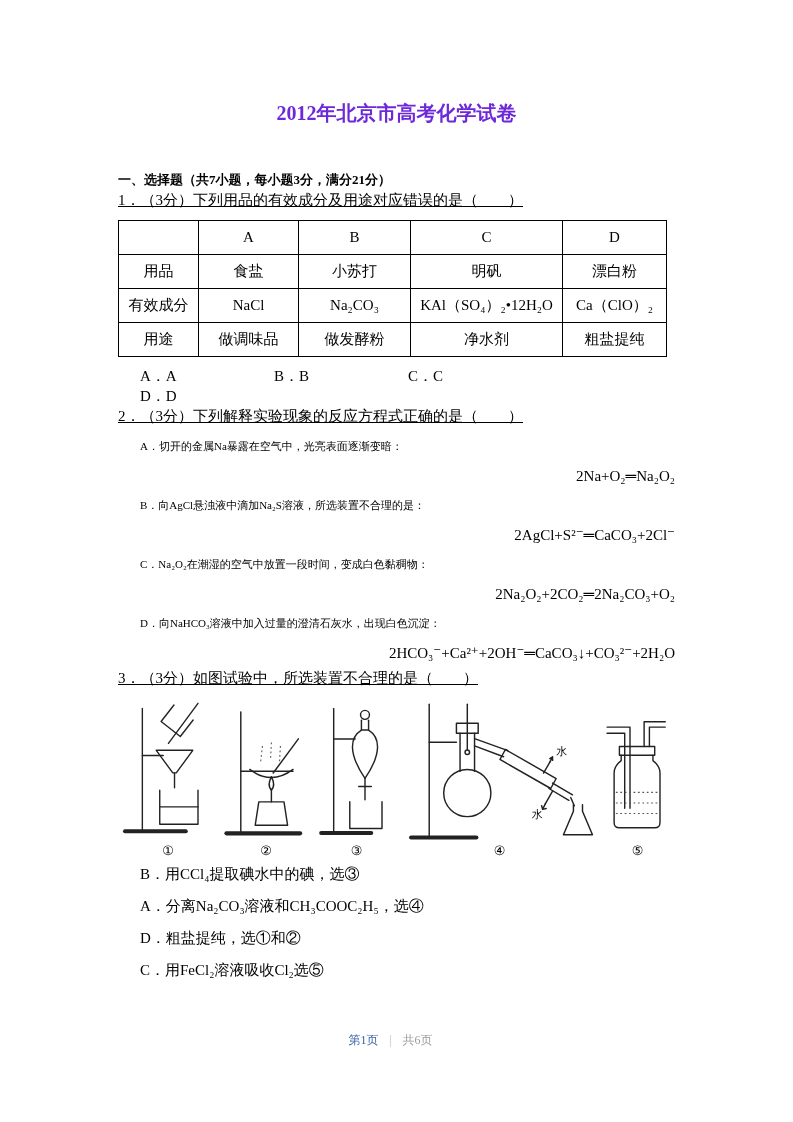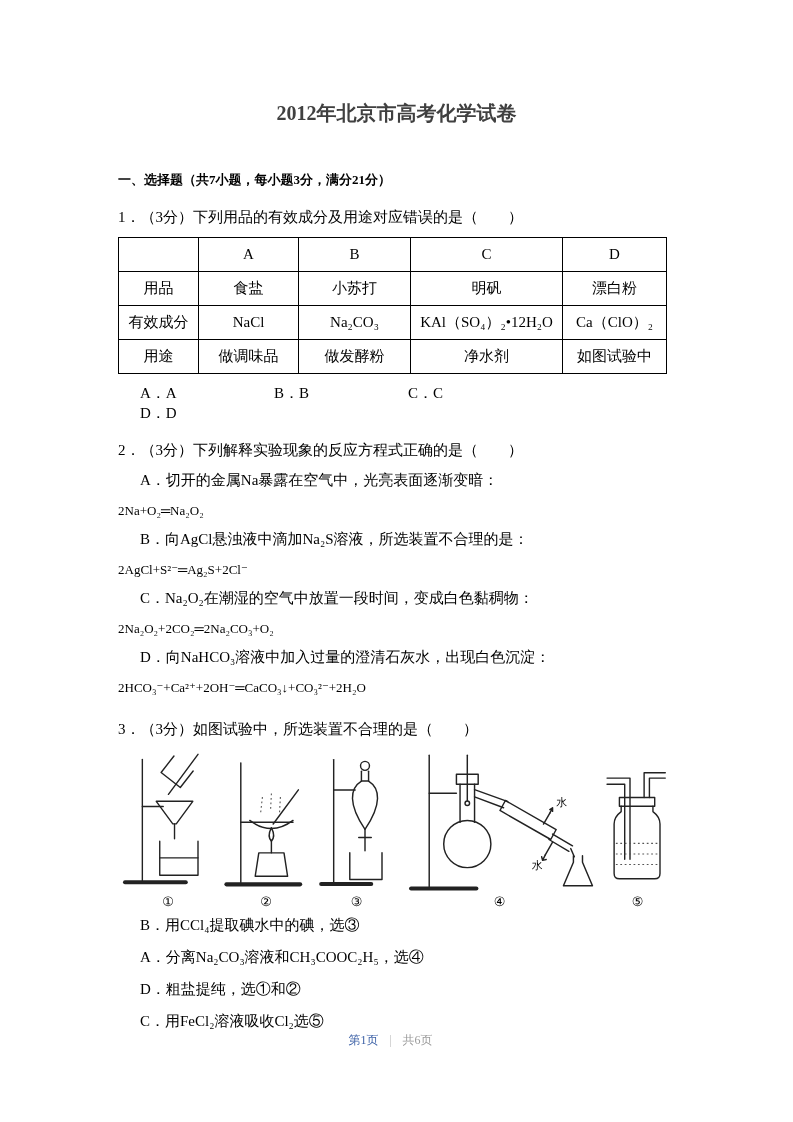--- a/index.html
+++ b/index.html
@@ -4,37 +4,37 @@
 <style>
   * { margin:0; padding:0; box-sizing:border-box; }
   html,body { background:#ffffff; }
   .page {
     width:793px; height:1122px; background:#fff; position:relative;
     font-family:"Liberation Serif","DejaVu Serif",serif; color:#000;
     overflow:hidden;
   }
   .content { padding:100px 118px 0 118px; }
   .title {
-    text-align:center; font-size:20px; font-weight:bold; color:#404040;
+    text-align:center; font-size:20px; font-weight:bold; color:#6d28d9;
     line-height:26px;
   }
   .section-heading { margin-top:44px; font-size:13px; font-weight:bold; line-height:20px; }
-  .stem { margin-top:17px; font-size:15px; line-height:20px; }
+  .stem { margin-top:0; font-size:15px; line-height:20px;text-decoration:underline; }
   .q-table {
     border-collapse:collapse; margin-top:10px; table-layout:fixed; width:548px;
   }
   .q-table td {
     border:1px solid #000; height:34px; text-align:center; font-size:15px;
     padding:0 2px; overflow:hidden; white-space:nowrap;
   }
   .choices-row { margin-top:9px; padding-left:22px; font-size:15px; line-height:20px; }
   .choices-row span { display:inline-block; width:134px; }
   .q2-block { margin-top:6px; }
-  .q2-block .opt { padding-left:22px; font-size:15px; line-height:29.5px; }
-  .q2-block .eq  { padding-left:0;   font-size:13px; line-height:29.5px; }
+  .q2-block .opt { padding-left:22px; font-size:11px; line-height:29.5px; }
+  .q2-block .eq  { padding-left:0;   font-size:15px; line-height:29.5px;text-align:right; }
   .figure-row {
     margin-top:8px; display:flex; justify-content:space-between;
     align-items:flex-end; width:557px; height:162px;
   }
   .figure { display:flex; flex-direction:column; align-items:center; }
   .figure svg { display:block; }
   .fig-label { font-size:13px; line-height:14px; margin-top:1px; }
   .q3-choices div { padding-left:22px; font-size:15px; line-height:32px; }
   .footer {
     position:absolute; left:0; right:12px; top:1032px; text-align:center;
@@ -88,36 +88,36 @@
           <td>NaCl</td>
           <td>Na₂CO₃</td>
           <td>KAl（SO₄）₂•12H₂O</td>
           <td>Ca（ClO）₂</td>
         </tr>
         <tr>
           <td>用途</td>
           <td>做调味品</td>
           <td>做发酵粉</td>
           <td>净水剂</td>
-          <td>如图试验中</td>
+          <td>粗盐提纯</td>
         </tr>
       </tbody>
     </table>
 
     <div class="choices-row">
       <span>A．A</span><span>B．B</span><span>C．C</span><span>D．D</span>
     </div>
 
     <div class="stem">2．（3分）下列解释实验现象的反应方程式正确的是（　　）</div>
 
     <div class="q2-block">
       <div class="opt">A．切开的金属Na暴露在空气中，光亮表面逐渐变暗：</div>
       <div class="eq">2Na+O₂═Na₂O₂</div>
       <div class="opt">B．向AgCl悬浊液中滴加Na₂S溶液，所选装置不合理的是：</div>
-      <div class="eq">2AgCl+S²⁻═Ag₂S+2Cl⁻</div>
+      <div class="eq">2AgCl+S²⁻═CaCO₃+2Cl⁻</div>
       <div class="opt">C．Na₂O₂在潮湿的空气中放置一段时间，变成白色黏稠物：</div>
       <div class="eq">2Na₂O₂+2CO₂═2Na₂CO₃+O₂</div>
       <div class="opt">D．向NaHCO₃溶液中加入过量的澄清石灰水，出现白色沉淀：</div>
       <div class="eq">2HCO₃⁻+Ca²⁺+2OH⁻═CaCO₃↓+CO₃²⁻+2H₂O</div>
     </div>
 
     <div class="stem">3．（3分）如图试验中，所选装置不合理的是（　　）</div>
 
     <div class="figure-row">
 

